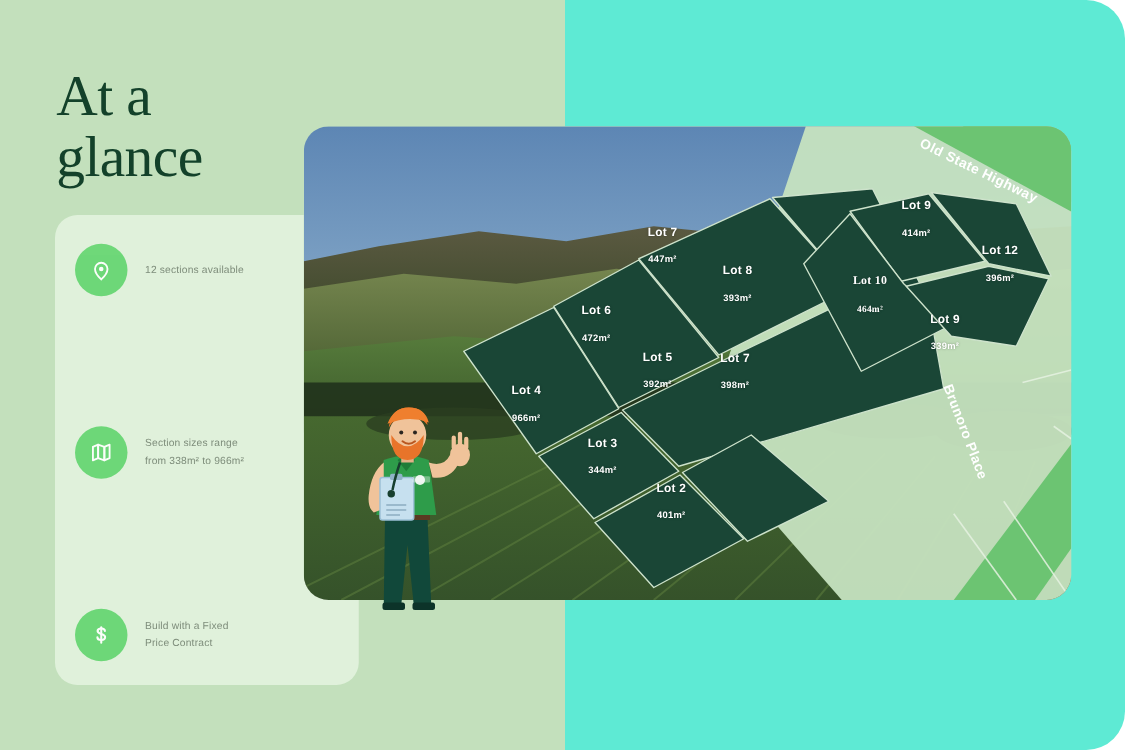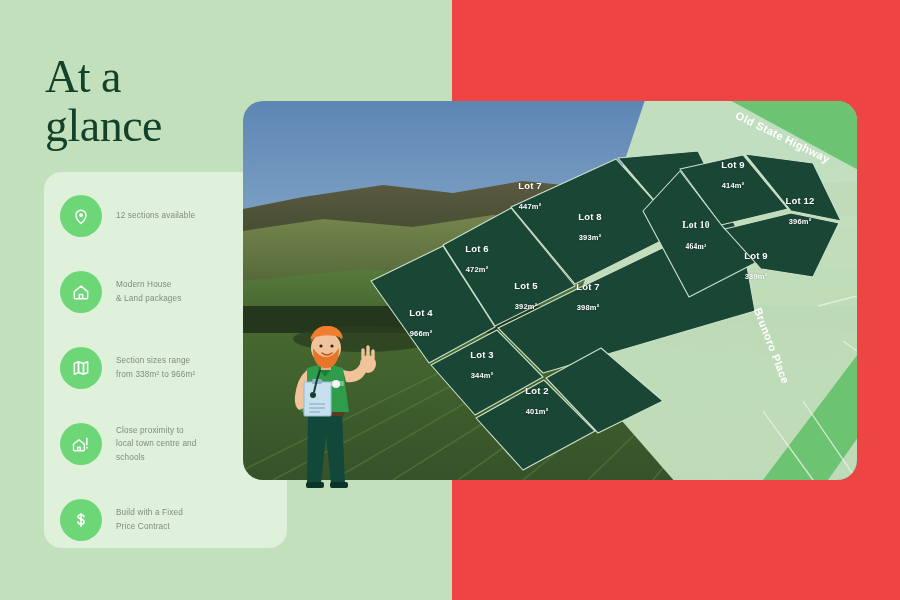--- a/index.html
+++ b/index.html
@@ -4,21 +4,22 @@
 <style>
   * { box-sizing: border-box; margin: 0; padding: 0; }
   html, body {
     width: 900px; height: 600px;
     font-family: "Liberation Sans", sans-serif;
     overflow: hidden;
   }
   .stage {
     position: relative;
     width: 900px; height: 600px;
-    background: #ef4444;
+    background: #5eead4;
+    border-radius: 31px;
   }
   
   .left-block {
     position: absolute;
     left: 0; top: 0;
     width: 452px; height: 600px;
     background: #c3e0bc;
   }
   
   .page-title {
@@ -32,21 +33,21 @@
     color: #13412a;
     white-space: pre-line;
   }
   
   .feature-card {
     position: absolute;
     left: 44px; top: 172px;
     width: 243px; height: 376px;
     background: #e0f1db;
     border-radius: 18px;
-    padding: 20px 18px 4px 16px;
+    padding: 20px 18px 16px 16px;
     display: flex;
     flex-direction: column;
     justify-content: space-between;
   }
   .feature-row {
     display: flex;
     align-items: center;
     gap: 14px;
     min-height: 48px;
   }
@@ -136,56 +137,33 @@
     <div class="feature-row">
       <span class="feature-icon">
         <svg width="20" height="20" viewBox="0 0 24 24" fill="none" stroke="#ffffff" stroke-width="1.8">
           <path d="M12 21s6-5.5 6-10a6 6 0 1 0-12 0c0 4.5 6 10 6 10z"></path>
           <circle cx="12" cy="11" r="2.2" fill="#ffffff" stroke="none"></circle>
         </svg>
       </span>
       <span class="feature-text">12 sections available</span>
     </div>
 
-    <div class="feature-row">
-      <span class="feature-icon">
-        <svg width="20" height="20" viewBox="0 0 24 24" fill="none" stroke="#ffffff" stroke-width="1.8" stroke-linejoin="round">
-          <path d="M4 11.5 12 5l8 6.5V19a1 1 0 0 1-1 1H5a1 1 0 0 1-1-1z"></path>
-          <path d="M10 20v-5h4v5"></path>
-        </svg>
-      </span>
-      <span class="feature-text">Modern House
-&amp; Land packages</span>
-    </div>
 
     <div class="feature-row">
       <span class="feature-icon">
         <svg width="20" height="20" viewBox="0 0 24 24" fill="none" stroke="#ffffff" stroke-width="1.8" stroke-linejoin="round">
           <path d="M4 6.5 9 4.5v13L4 19.5z"></path>
           <path d="M9 4.5 15 6.5v13L9 17.5z"></path>
           <path d="M15 6.5 20 4.5v13l-5 2z"></path>
         </svg>
       </span>
       <span class="feature-text">Section sizes range
 from 338m² to 966m²</span>
     </div>
 
-    <div class="feature-row">
-      <span class="feature-icon">
-        <svg width="20" height="20" viewBox="0 0 24 24" fill="none" stroke="#ffffff" stroke-width="1.8" stroke-linejoin="round">
-          <path d="M3 12 9.5 7l6.5 5v7a1 1 0 0 1-1 1H4a1 1 0 0 1-1-1z"></path>
-          <path d="M8 20v-4h3v4"></path>
-          <path d="M19 5v8" stroke-linecap="round"></path>
-          <circle cx="19" cy="16.5" r="1.1" fill="#ffffff" stroke="none"></circle>
-        </svg>
-      </span>
-      <span class="feature-text">Close proximity to
-local town centre and
-schools</span>
-    </div>
 
 
     <div class="feature-row">
       <span class="feature-icon">
         <svg width="20" height="20" viewBox="0 0 24 24" fill="none" stroke="#ffffff" stroke-width="2" stroke-linecap="round">
           <path d="M12 4.5v15"></path>
           <path d="M15.5 8.2c0-1.6-1.6-2.5-3.5-2.5s-3.5.9-3.5 2.5 1.5 2.2 3.5 2.8 3.7 1.2 3.7 3-1.8 2.8-3.7 2.8-3.7-1-3.7-2.7"></path>
         </svg>
       </span>
       <span class="feature-text">Build with a Fixed

